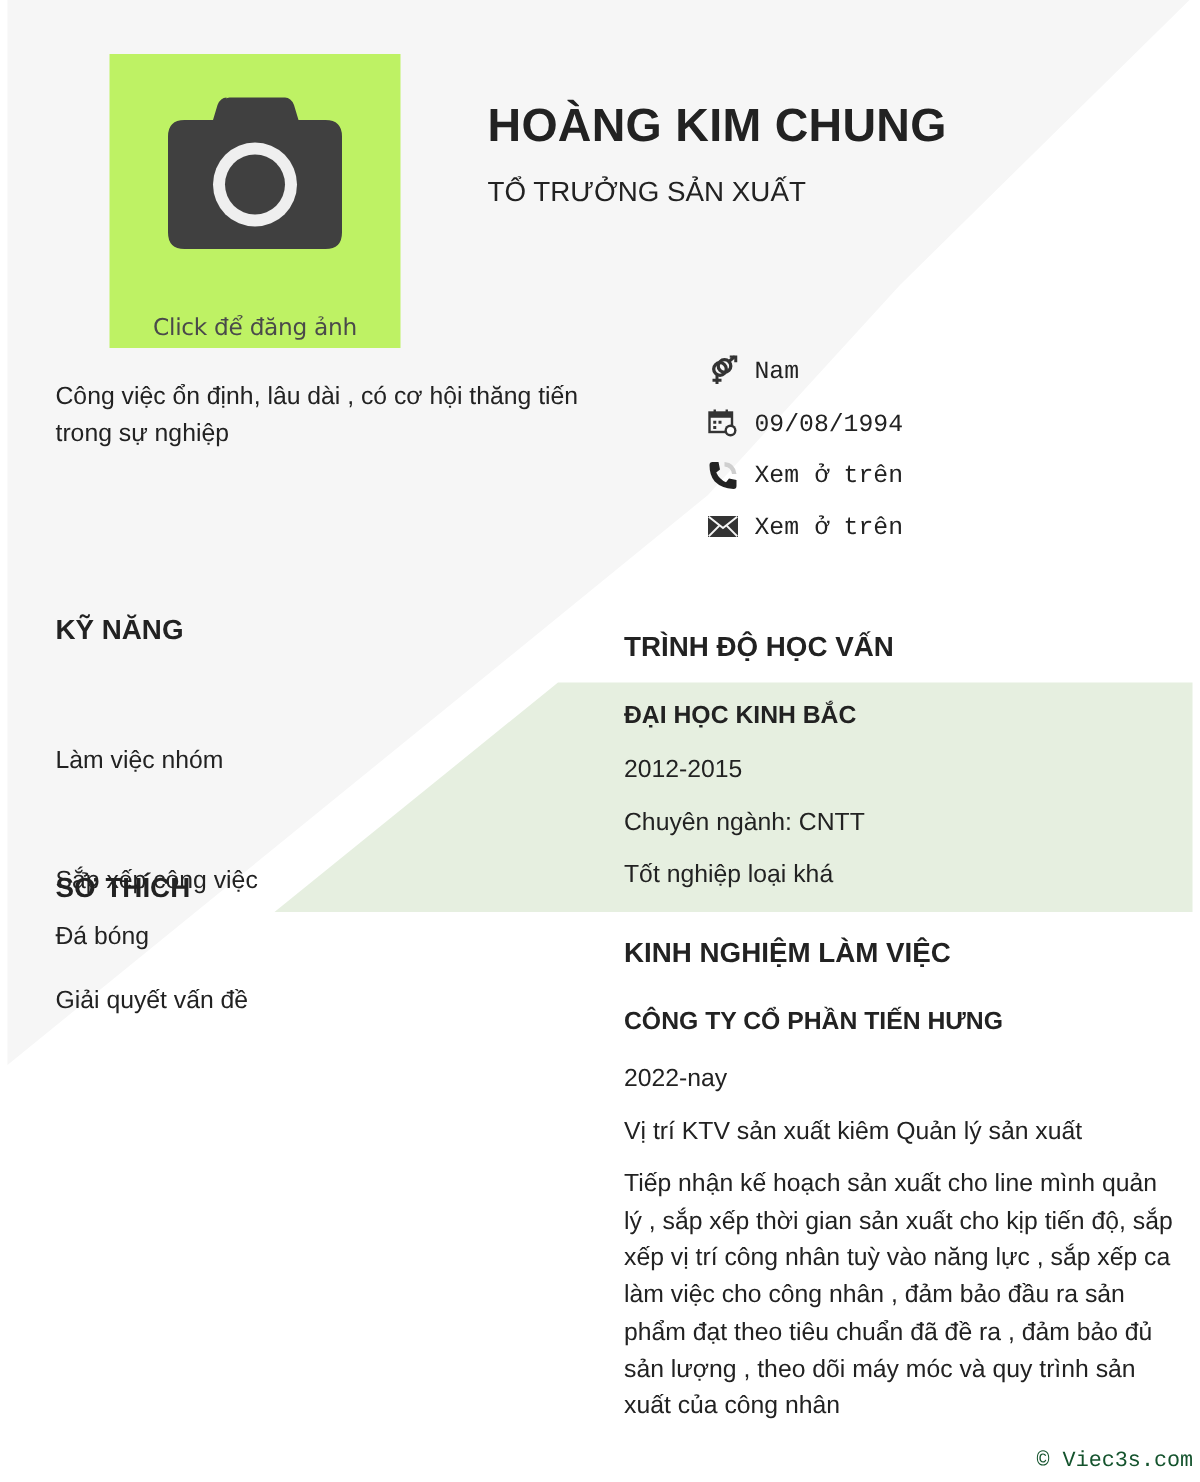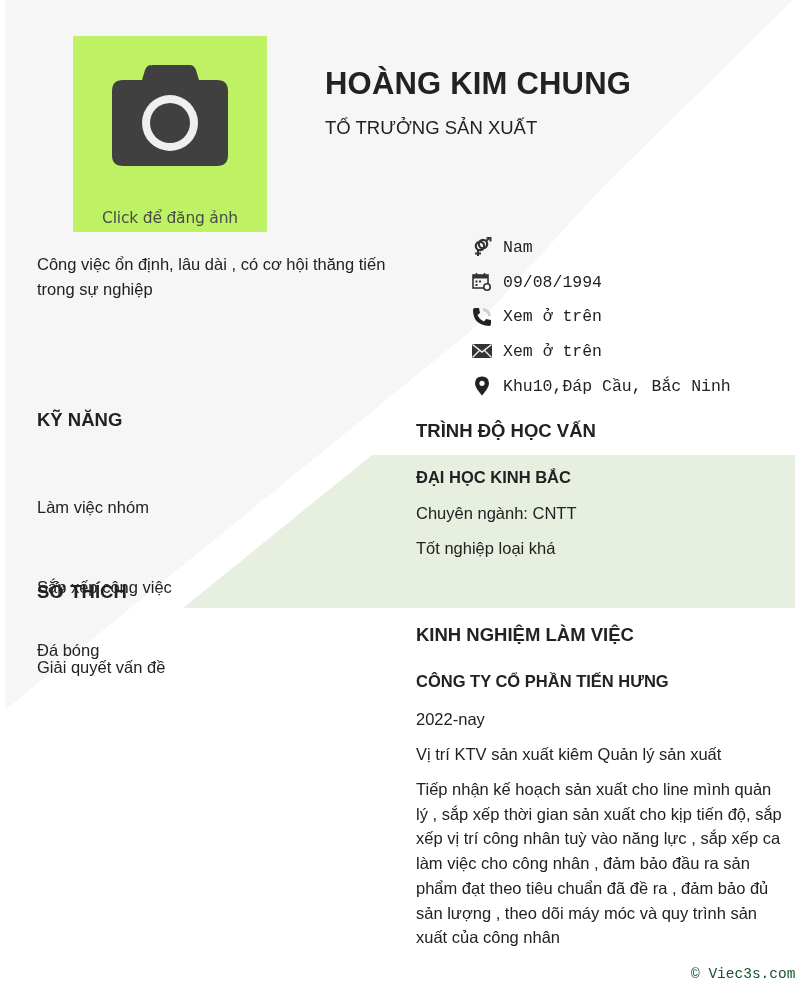--- a/index.html
+++ b/index.html
@@ -43,21 +43,21 @@
   .section-h {
     font-size: 18.5px; font-weight: bold; color: #222; white-space: nowrap;
   }
   .item { font-size: 16.5px; color: #222; white-space: nowrap; }
 
   .skills-h { left: 37px; top: 409px; }
   .skills { left: 37px; top: 450px; }
   .skills .item { height: 35px; line-height: 24px; margin-top: 45px; }
 
   .hobby-h { left: 37px; top: 581px; }
-  .hobby { left: 37px; top: 615px; margin-top: 26px; }
+  .hobby { left: 37px; top: 615px; }
 
   .edu-h { left: 416px; top: 420px; }
   .edu { left: 416px; top: 465px; }
   .edu .school { font-size: 16.5px; font-weight: bold; height: 36px; line-height: 24px; }
   .edu .item { height: 35px; line-height: 24px; }
 
   .exp-h { left: 416px; top: 624px; }
   .exp { left: 416px; top: 669px; width: 370px; }
   .exp .company { font-size: 16.5px; font-weight: bold; height: 38px; line-height: 24px; white-space: nowrap; }
   .exp .item { height: 35px; line-height: 24px; }
@@ -133,46 +133,38 @@
     <span class="info-icon">
       <svg width="20" height="16" viewBox="0 0 20 16">
         <rect x="0" y="1" width="20" height="14" fill="#333"></rect>
         <polyline points="0.5,1.5 10,9 19.5,1.5" fill="none" stroke="#f6f6f6" stroke-width="1.4"></polyline>
         <line x1="0.5" y1="14.5" x2="7.5" y2="7.5" stroke="#f6f6f6" stroke-width="1.2"></line>
         <line x1="19.5" y1="14.5" x2="12.5" y2="7.5" stroke="#f6f6f6" stroke-width="1.2"></line>
       </svg>
     </span>
     <span class="info-text">Xem ở trên</span>
   </div>
-  <div class="info-row">
-    <span class="info-icon">
-      <svg width="20" height="20" viewBox="0 0 20 20">
-        <path d="M10,0.5 Q17,0.5 17,7.5 Q17,11.5 10,19.5 Q3,11.5 3,7.5 Q3,0.5 10,0.5 Z" fill="#222"></path>
-        <circle cx="10" cy="7.3" r="2.6" fill="#fff"></circle>
-      </svg>
-    </span>
-    <span class="info-text">Khu10,Đáp Cầu, Bắc Ninh</span>
-  </div>
 </div>
 
 <div class="abs section-h skills-h">KỸ NĂNG</div>
 <div class="abs skills">
   <div class="item">Làm việc nhóm</div>
   <div class="item">Sắp xếp công việc</div>
   <div class="item">Giải quyết vấn đề</div>
 </div>
 
 <div class="abs section-h hobby-h">SỞ THÍCH</div>
 <div class="abs hobby">
   <div class="item">Đá bóng</div>
 </div>
 
 <div class="abs section-h edu-h">TRÌNH ĐỘ HỌC VẤN</div>
 <div class="abs edu">
   <div class="school">ĐẠI HỌC KINH BẮC</div>
+  <div class="item">2012-2015</div>
   <div class="item">Chuyên ngành: CNTT</div>
   <div class="item">Tốt nghiệp loại khá</div>
 </div>
 
 <div class="abs section-h exp-h">KINH NGHIỆM LÀM VIỆC</div>
 <div class="abs exp">
   <div class="company">CÔNG TY CỔ PHẦN TIẾN HƯNG</div>
   <div class="item">2022-nay</div>
   <div class="item">Vị trí KTV sản xuất kiêm Quản lý sản xuất</div>
   <div class="desc">Tiếp nhận kế hoạch sản xuất cho line mình quản lý , sắp xếp thời gian sản xuất cho kịp tiến độ, sắp xếp vị trí công nhân tuỳ vào năng lực , sắp xếp ca làm việc cho công nhân , đảm bảo đầu ra sản phẩm đạt theo tiêu chuẩn đã đề ra , đảm bảo đủ sản lượng , theo dõi máy móc và quy trình sản xuất của công nhân</div>

